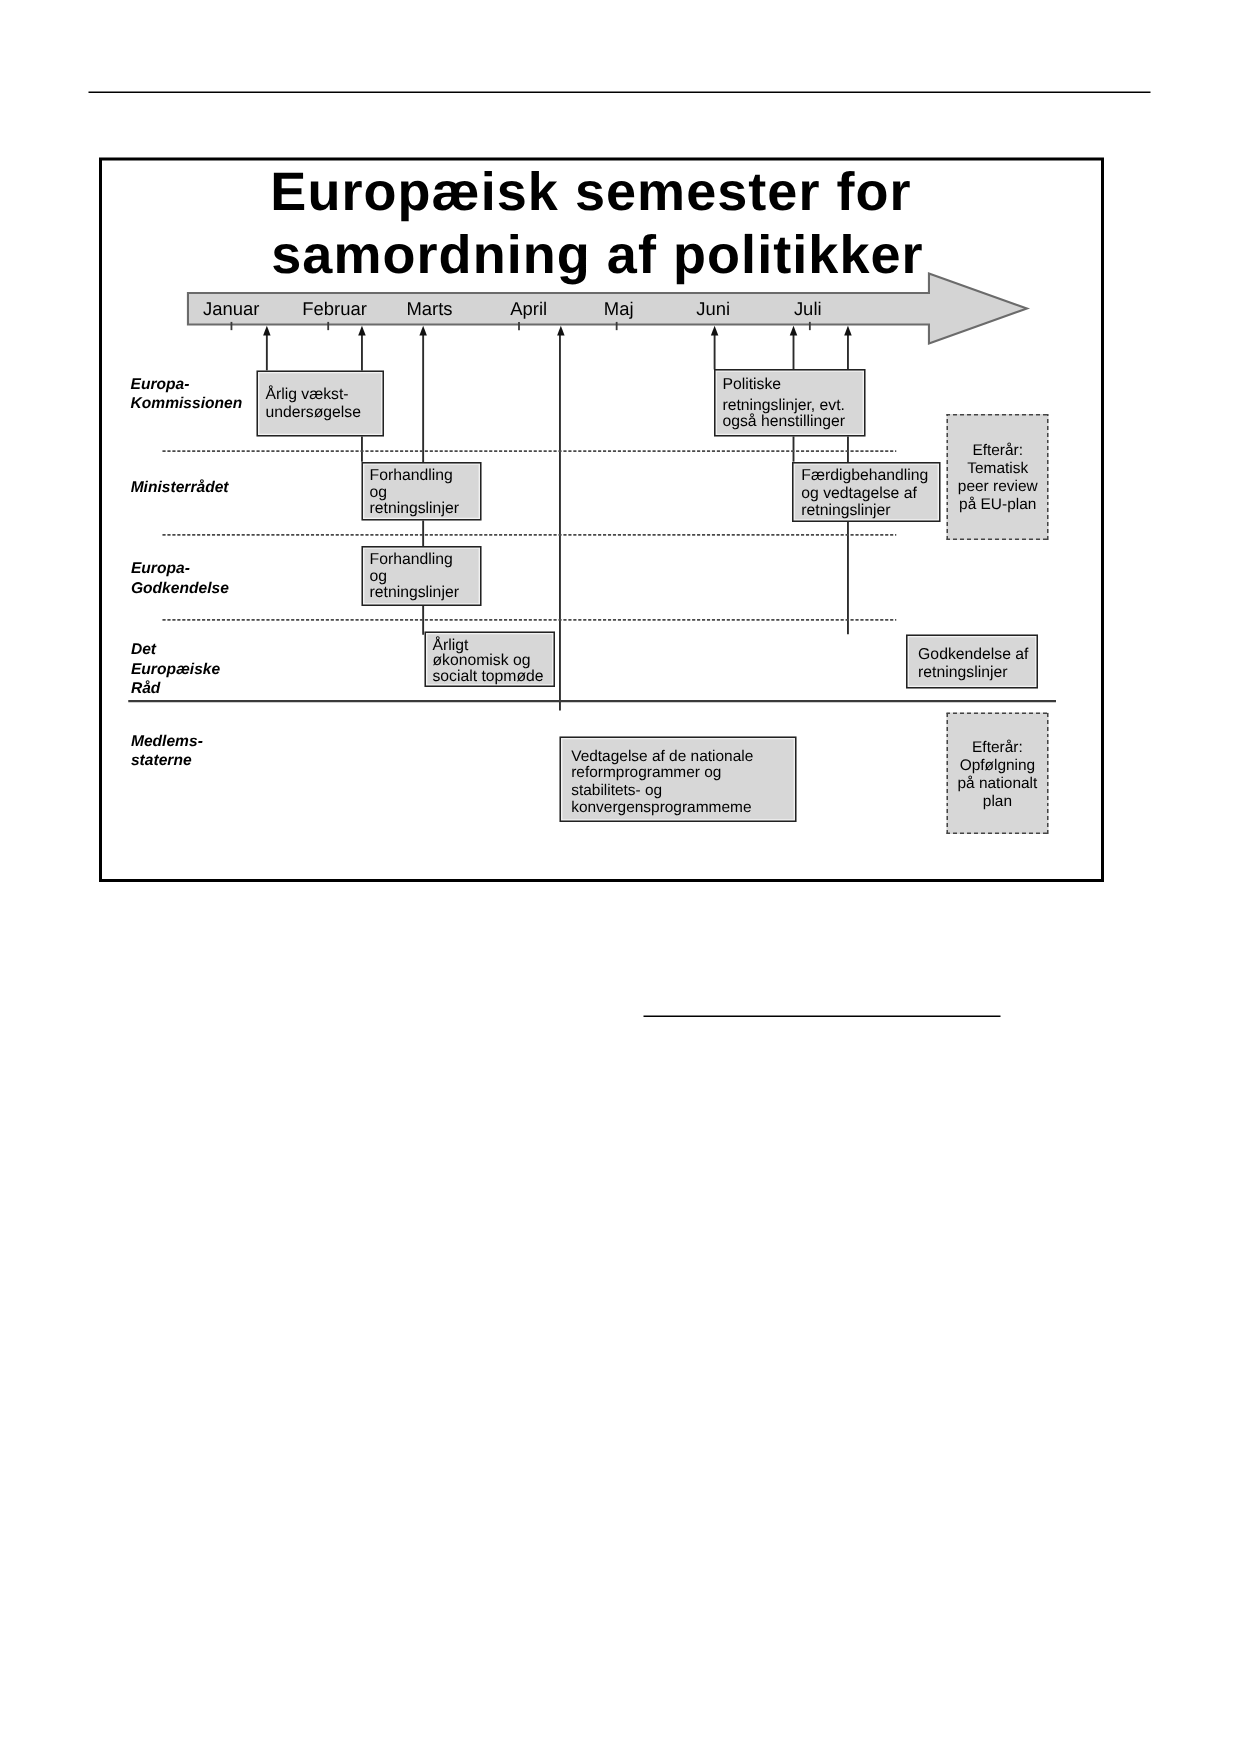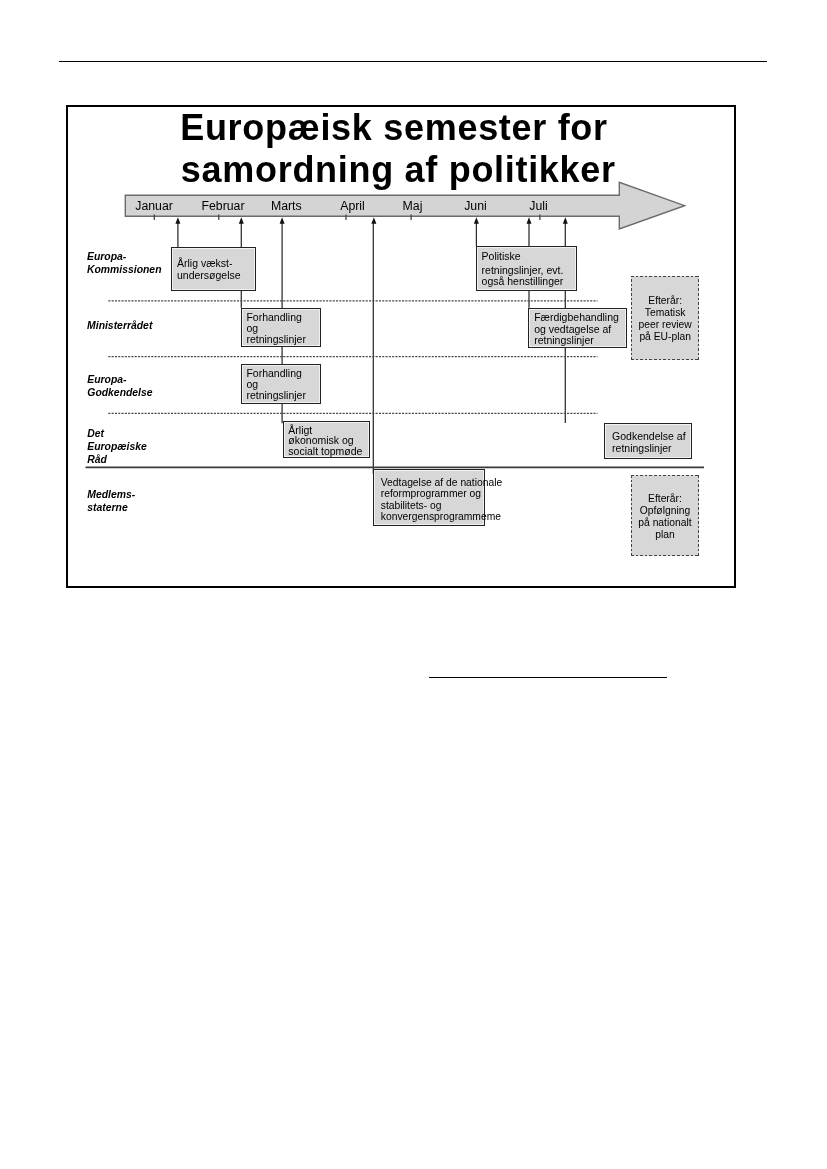--- a/index.html
+++ b/index.html
@@ -150,21 +150,21 @@
             <div>økonomisk og</div>
             <div>socialt topmøde</div>
           </div>
         </div>
         <div class="box" style="left:496.9px;top:315.9px;width:87.9px;height:36.3px;margin-left:39px;">
           <div class="t" style="font-size:10.5px;top:7.3px;line-height:11.4px;left:7.2px;">
             <div>Godkendelse af</div>
             <div>retningslinjer</div>
           </div>
         </div>
-        <div class="box" style="left:305.3px;top:362px;width:112px;height:57.2px;padding-left:32px;">
+        <div class="box" style="left:305.3px;top:384px;width:158px;height:57.2px;padding-left:32px;">
           <div class="t" style="font-size:10.3px;top:6.7px;line-height:11.6px;left:6.5px;">
             <div>Vedtagelse af de nationale</div>
             <div>reformprogrammer og</div>
             <div>stabilitets- og</div>
             <div>konvergensprogrammeme</div>
           </div>
         </div>
       </div>
     <div id="autumn-boxes">
         <div class="dbox" style="left:563px;top:168.5px;width:68.3px;height:84.1px;font-size:10.3px;display:flex;flex-direction:column;justify-content:center;line-height:12.1px;padding-top:3.5px;">

